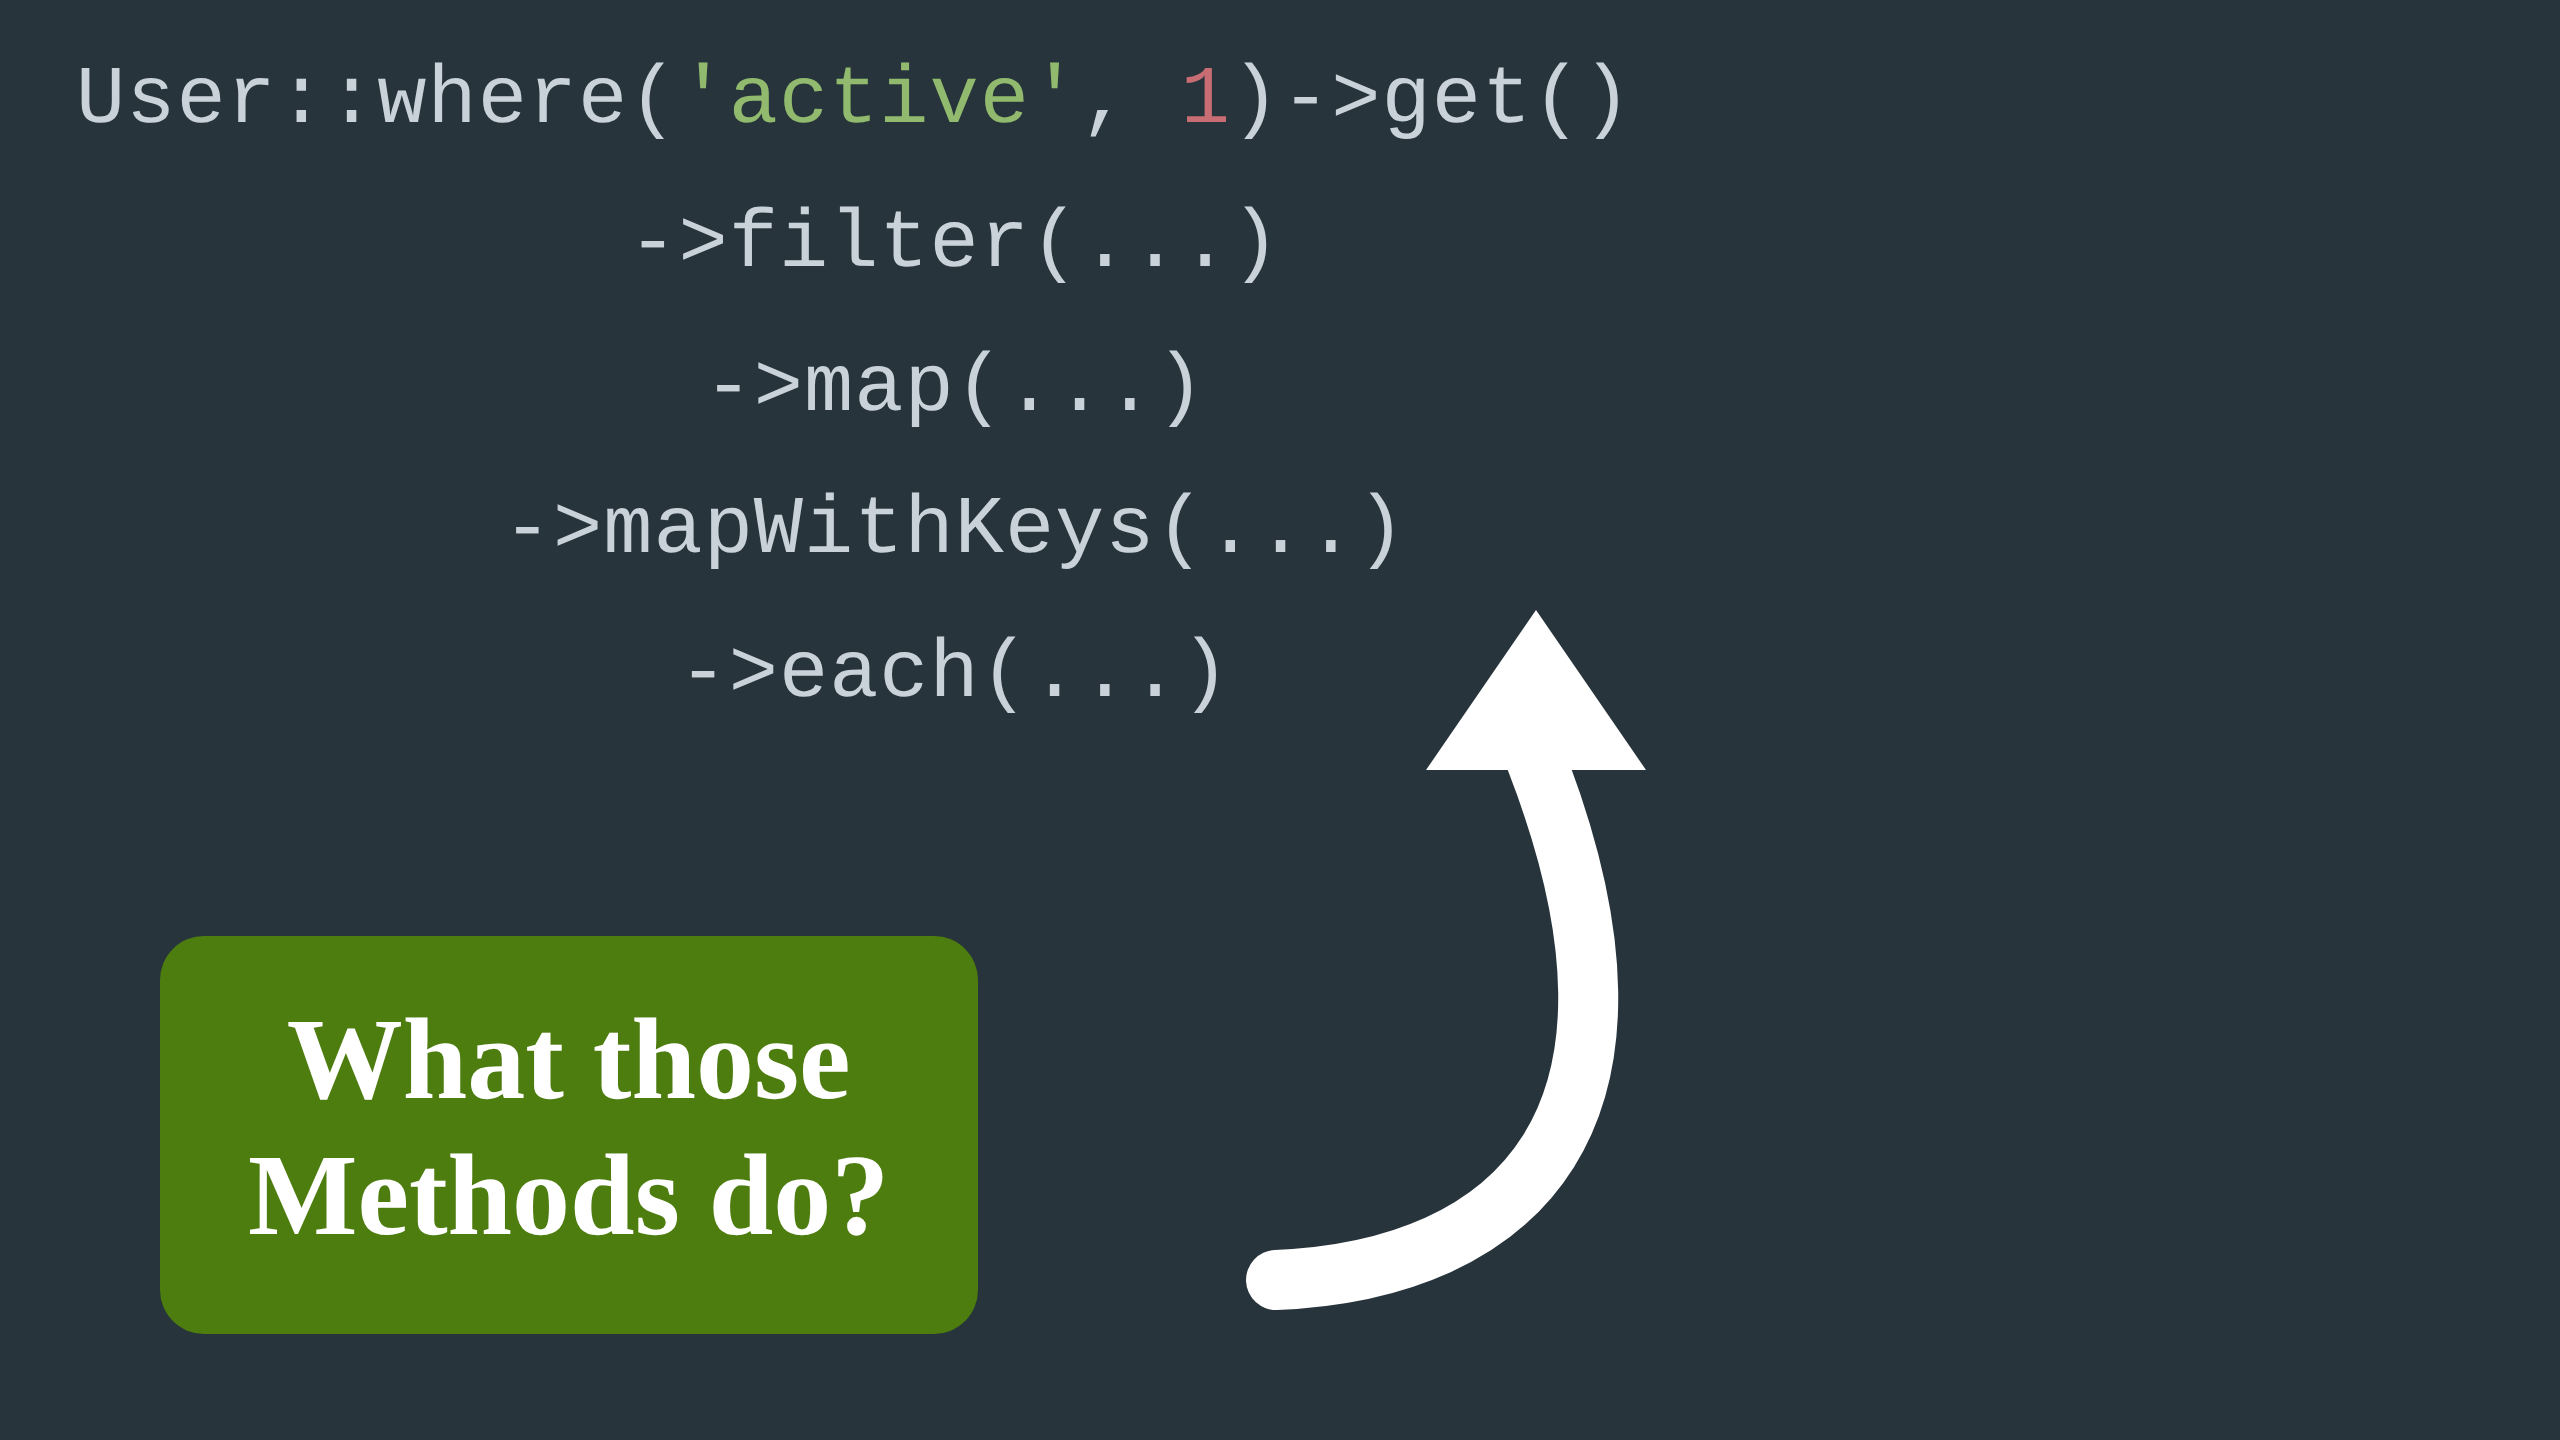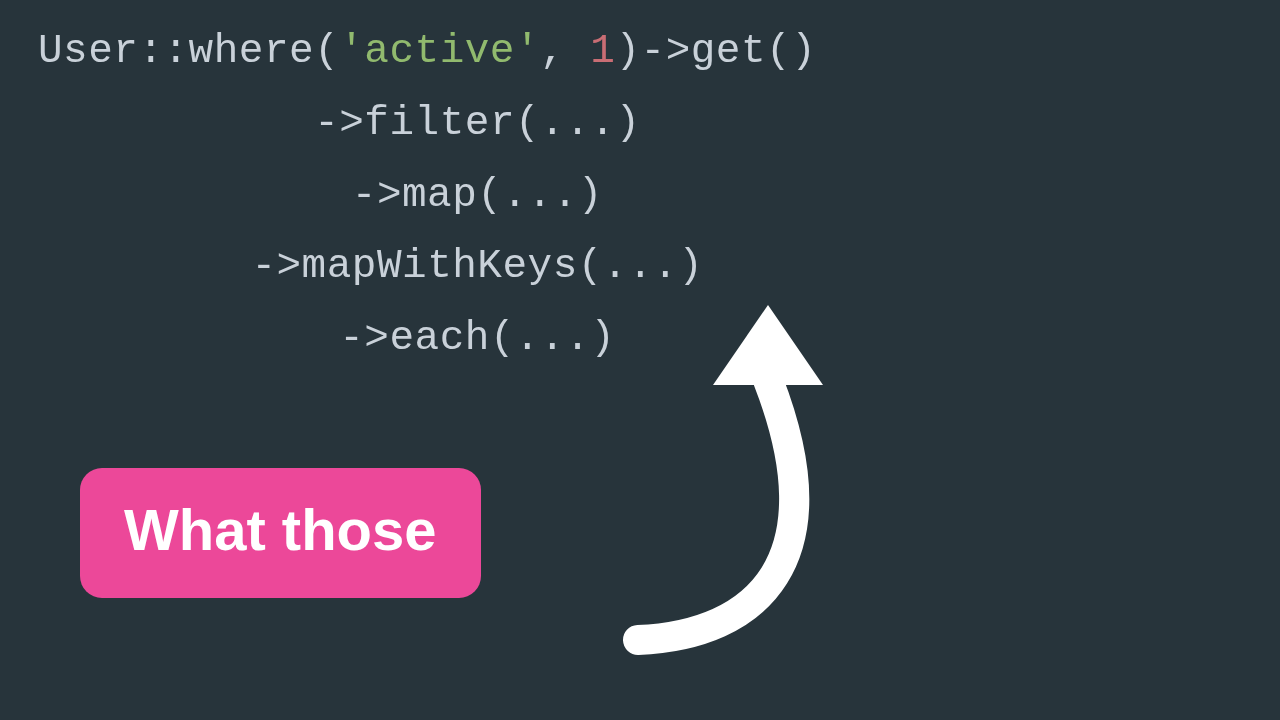--- a/index.html
+++ b/index.html
@@ -24,25 +24,25 @@
     text-align: center;
   }
   .tok-gray  { color: #c9d1d9; }
   .tok-str   { color: #91ba6e; }
   .tok-num   { color: #c96d74; }
 
   .callout {
     position: absolute;
     left: 80px;
     top: 468px;
-    background: #ec4899;
+    background: #4d7c0f;
     border-radius: 22px;
     padding: 28px 44px 34px 44px;
     color: #ffffff;
-    font-family: Liberation Sans, sans-serif;
+    font-family: Liberation Serif, serif;
     font-weight: 900;
     font-size: 58px;
     line-height: 1.18;
     text-align: center;
     letter-spacing: 0;
   }
 
   .arrow {
     position: absolute;
     left: 598px;
@@ -63,13 +63,14 @@
 
 <svg class="arrow" viewBox="0 0 300 360">
   <path d="M 40 340
            C 160 335, 240 260, 170 80
            L 170 80" stroke="#ffffff" stroke-width="30" fill="none" stroke-linecap="round"></path>
   <polygon points="170,5 115,85 225,85" fill="#ffffff"></polygon>
 </svg>
 
 <div class="callout">
   <div>What those</div>
+  <div>Methods do?</div>
 </div>
 
 </body></html>

